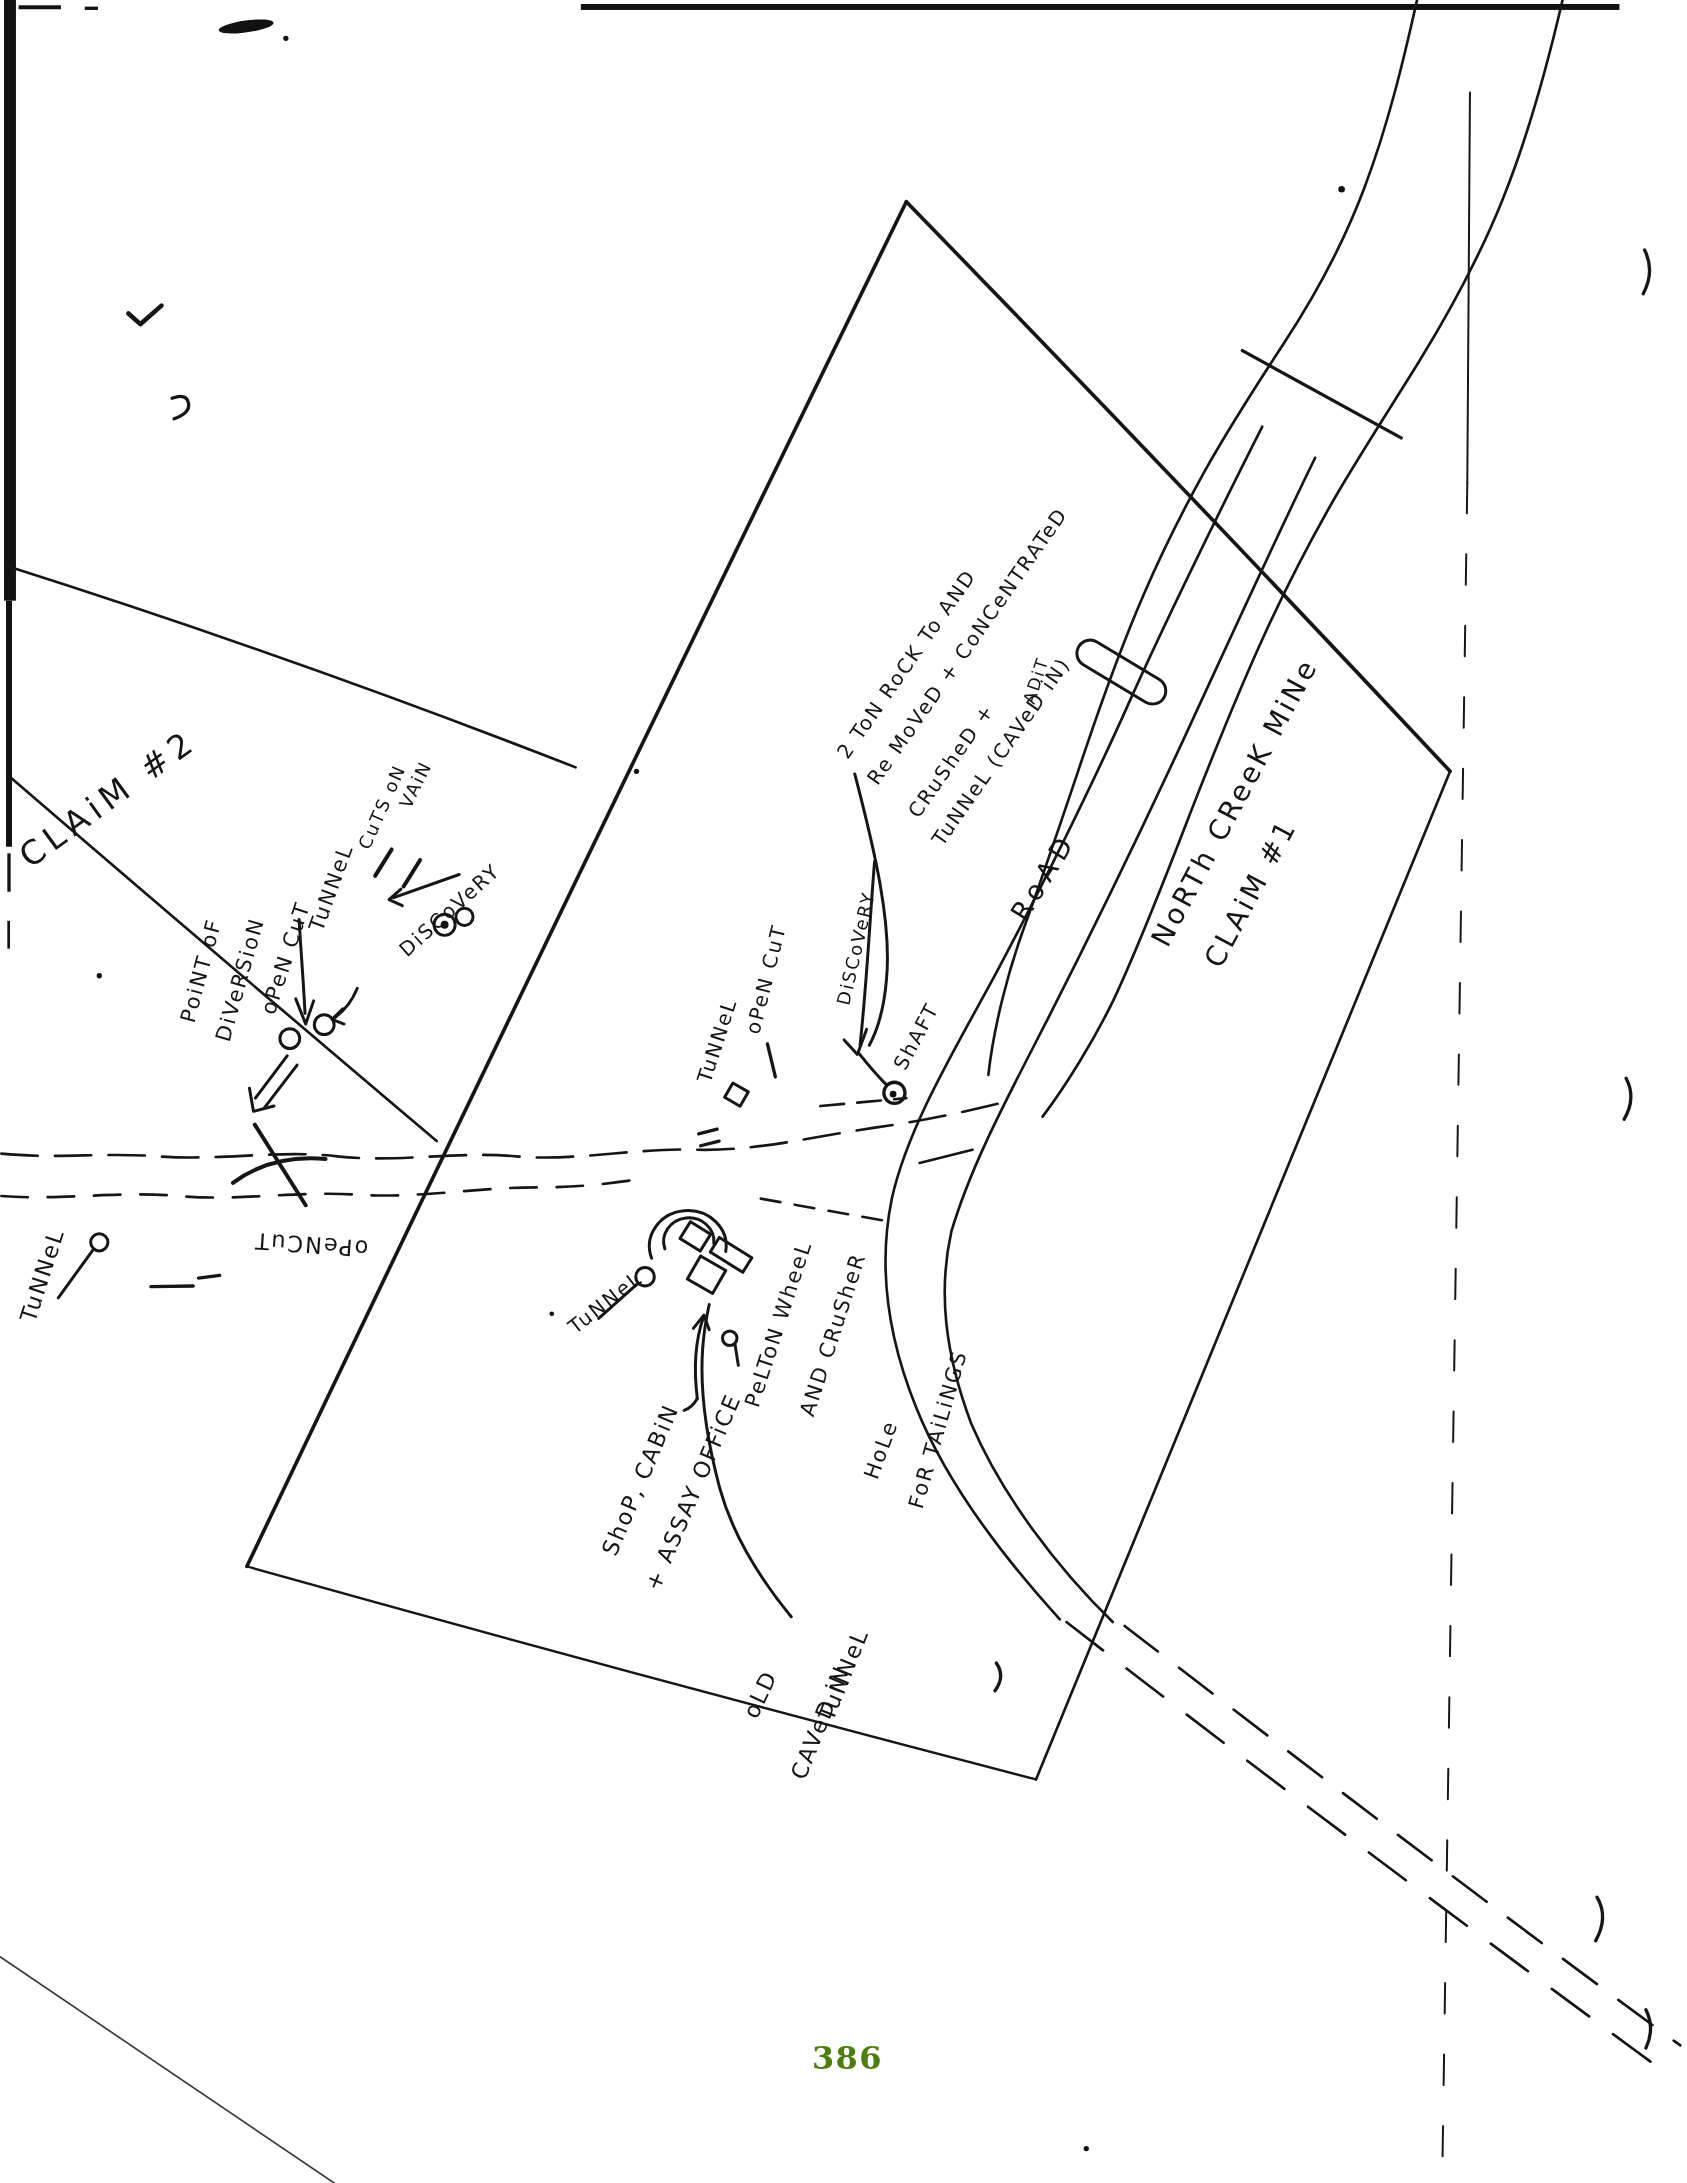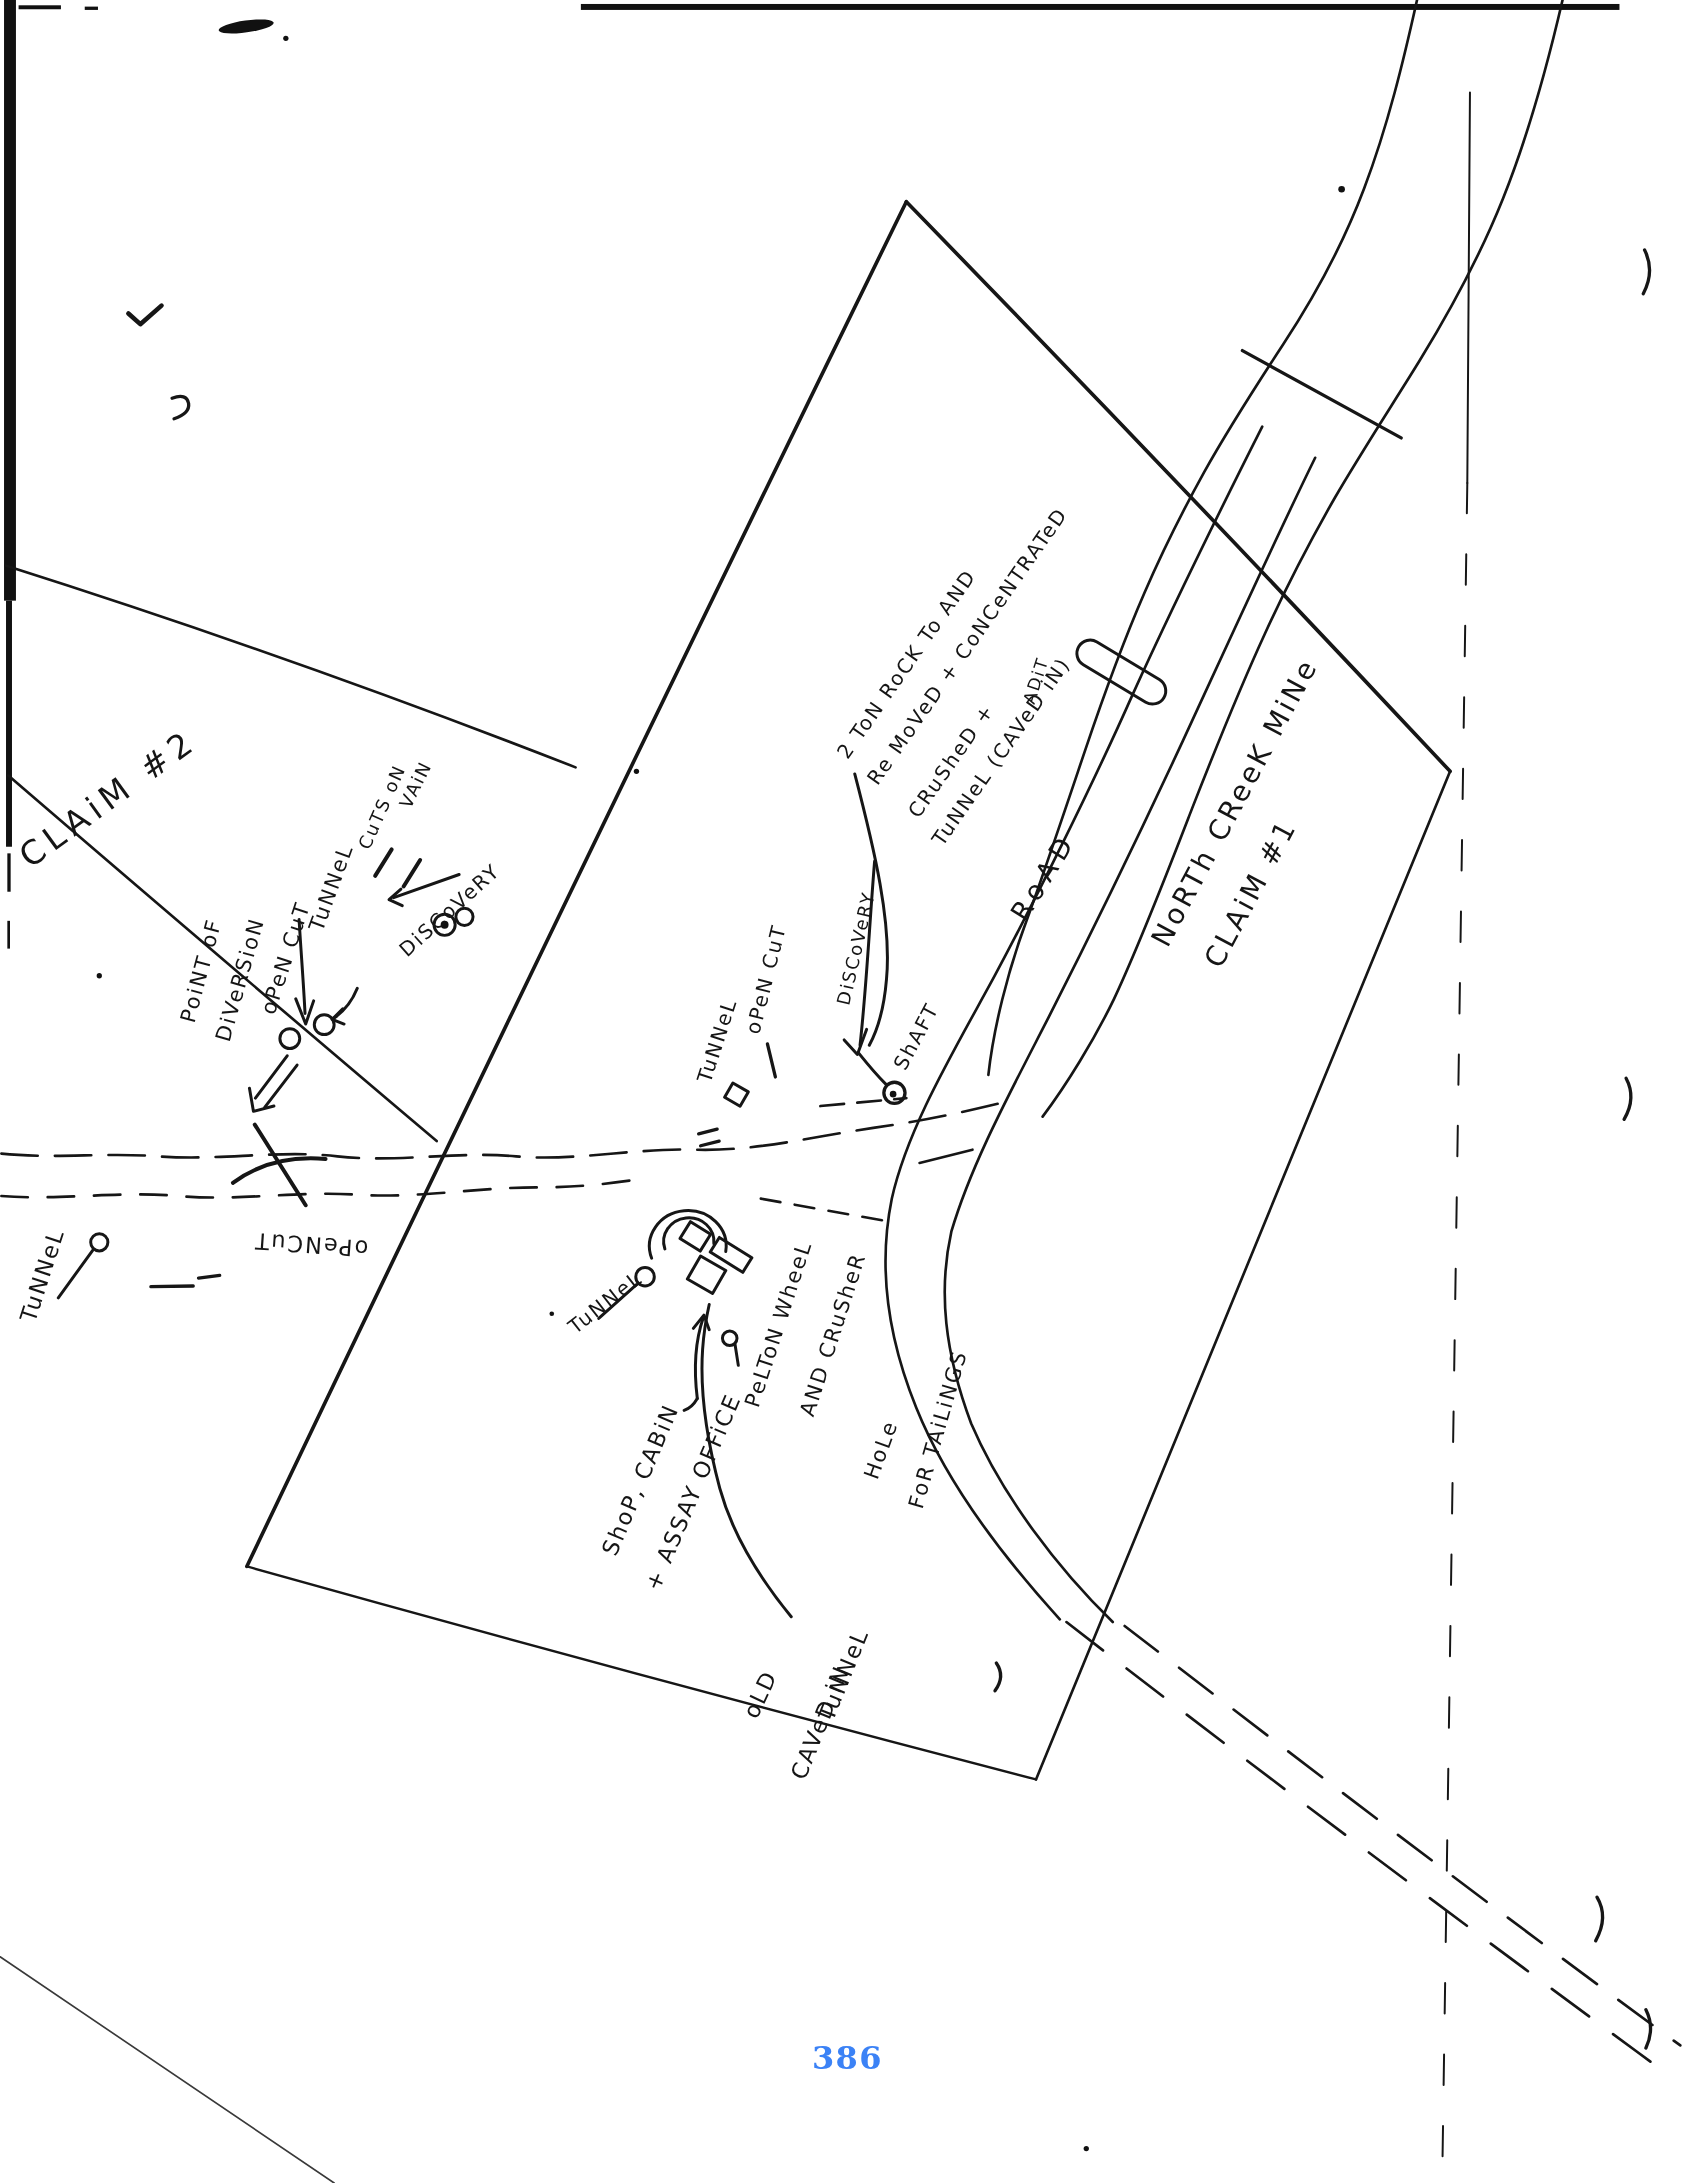--- a/index.html
+++ b/index.html
@@ -12,21 +12,21 @@
     font-family:"DejaVu Sans",sans-serif;
     white-space:nowrap;
     letter-spacing:2px;
     transform-origin:left bottom;
     line-height:1;
   }
   .pgnum{
     position:absolute;
     font-family:"DejaVu Serif",serif;
     font-weight:bold;
-    color:#3b82f6;
+    color:#4d7c0f;
   }
 </style>
 </head>
 <body>
 
 <div id="page">
 
   <svg id="strokes" width="1687" height="2183" viewBox="0 0 2550 3300">
     <g stroke="#161616" fill="none" stroke-linecap="round" stroke-linejoin="round">
 

